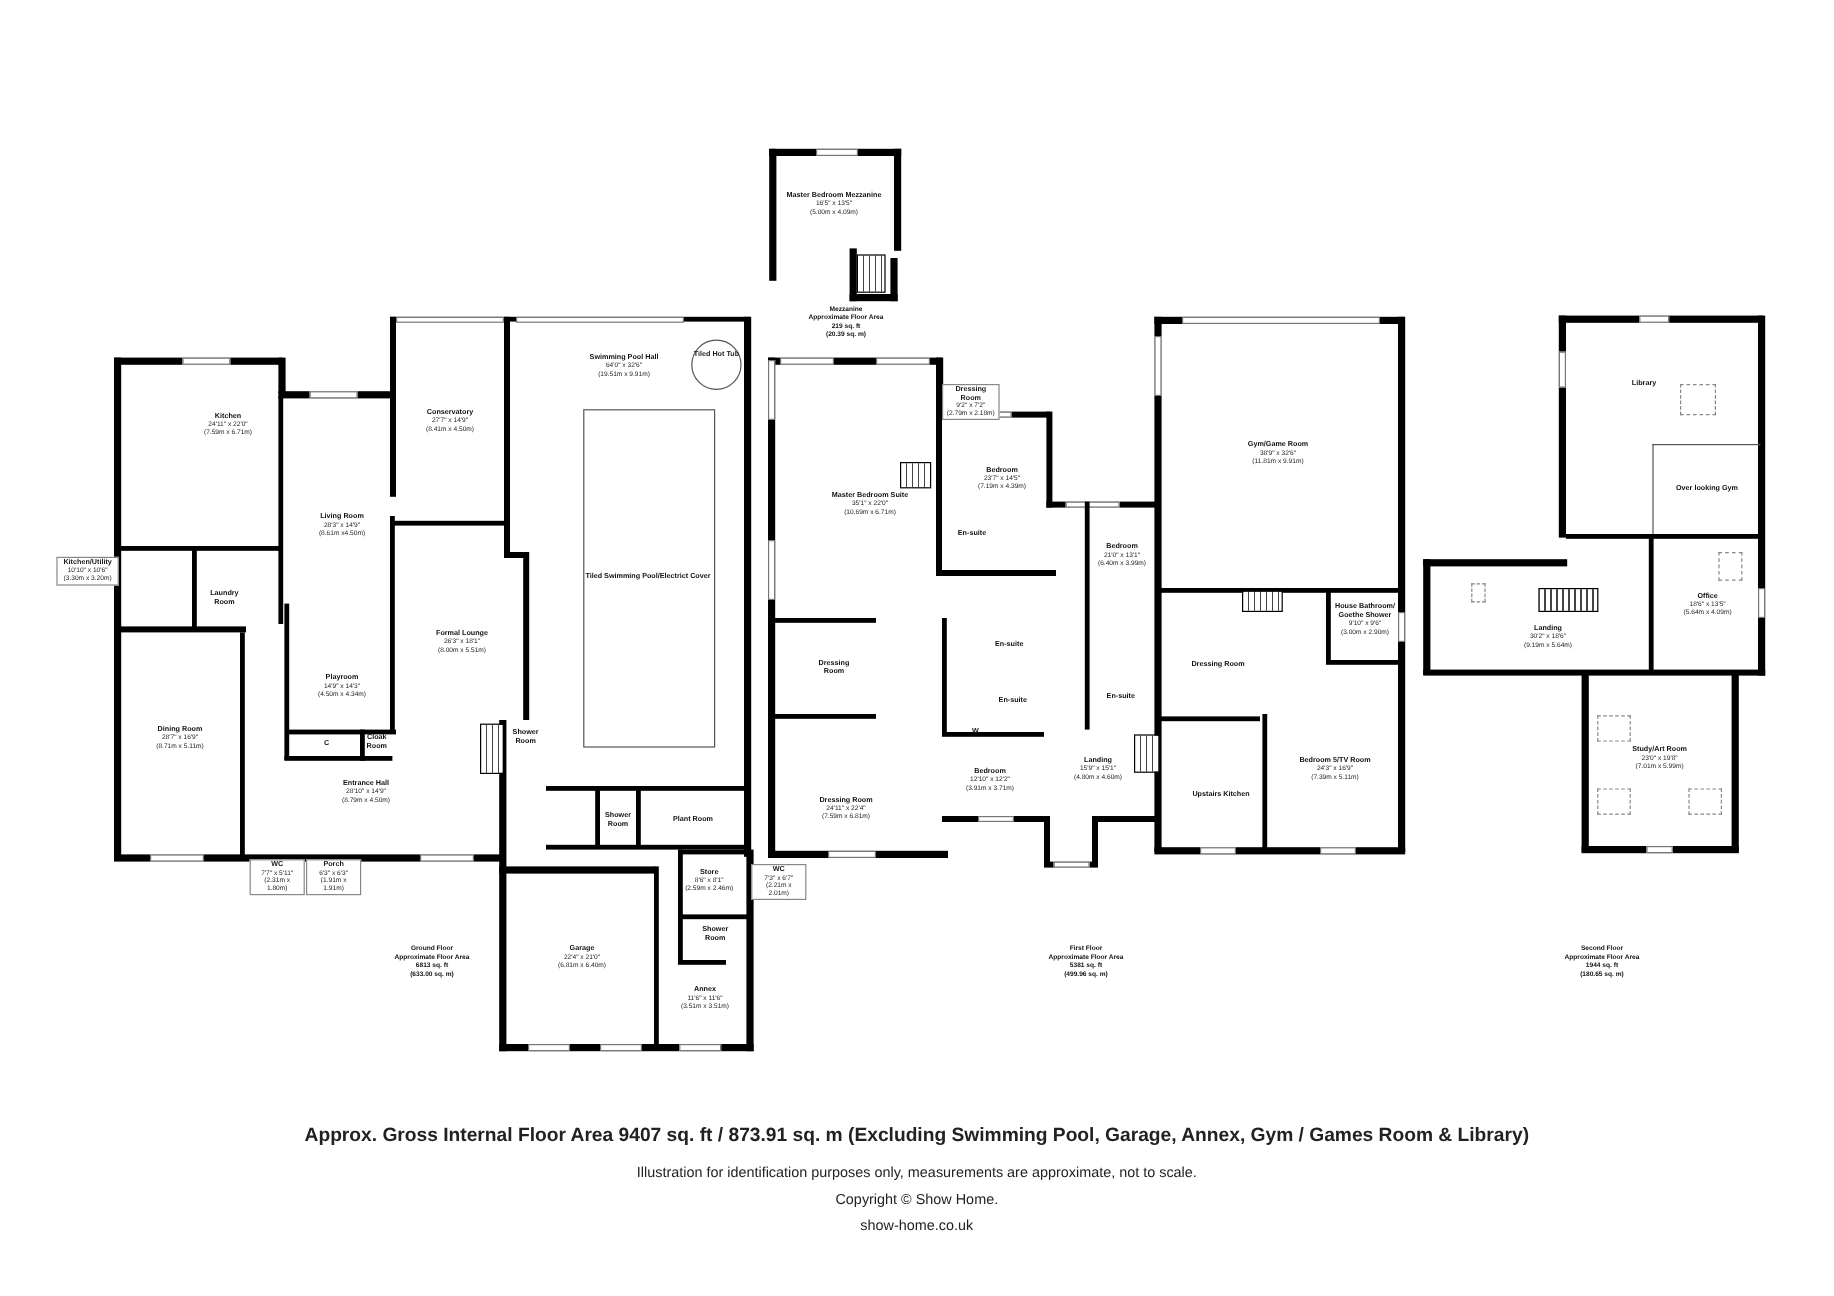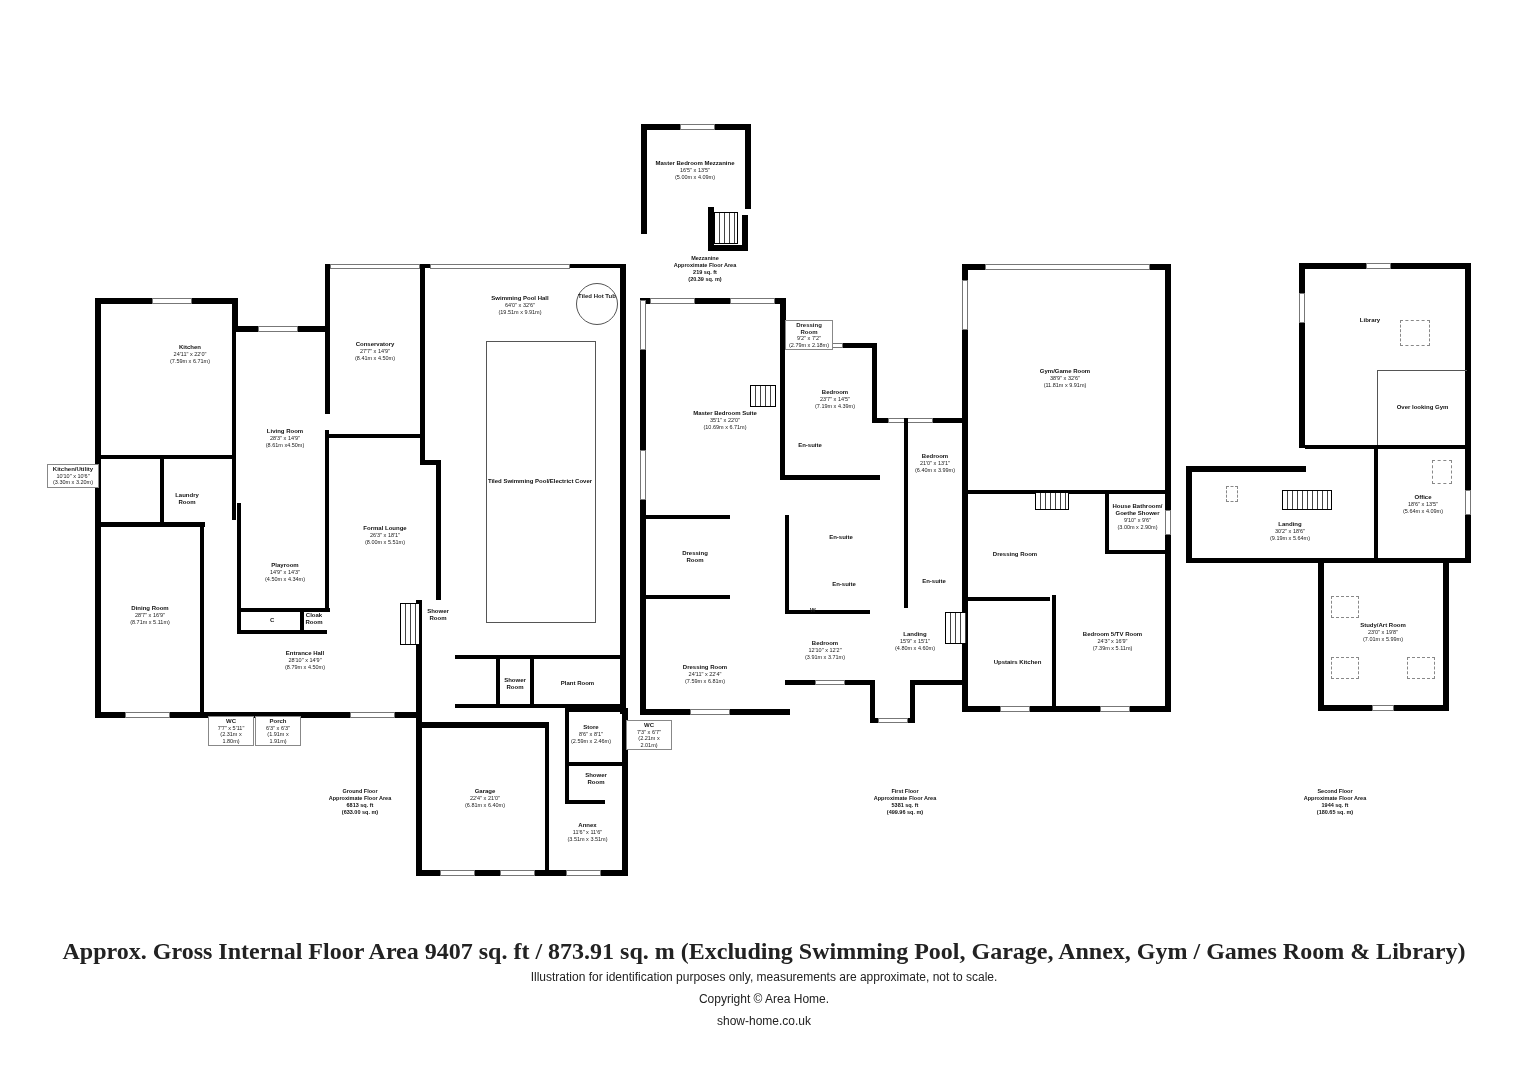--- a/index.html
+++ b/index.html
@@ -12,21 +12,21 @@
   .room b { display:block; font-size:6px; color:#111; }
   .tag { position:absolute; border:1px solid #888; background:#fff; text-align:center; font-size:5.5px; line-height:6.5px; padding:1px 2px; }
   .tag b { display:block; font-size:6px; }
   .area { position:absolute; text-align:center; font-size:5.5px; line-height:7px; font-weight:bold; color:#111; }
   .pool { position:absolute; border:1px solid #555; }
   .tub { position:absolute; border:1px solid #555; border-radius:50%; text-align:center; font-size:6px; font-weight:bold; }
   .dash { position:absolute; border:1px dashed #888; }
   .c { position:absolute; font-size:6px; font-weight:bold; }
   .stairs { position:absolute; background:repeating-linear-gradient(90deg,#fff 0 4px,#444 4px 5px); border:1px solid #000; }
   .footer { position:absolute; left:0; width:1528px; text-align:center; }
-  .f1 { top:938px; font-size:24px; font-weight:bold; color:#222;font-family:Liberation Serif, serif; }
+  .f1 { top:938px; font-size:16px; font-weight:bold; color:#222; }
   .f2 { top:970px; font-size:12px; color:#222; }
   .f3 { top:992px; font-size:12px; color:#222; }
   .f4 { top:1014px; font-size:12px; color:#222; }
 </style>
 </head>
 <body>
 
 <div class="plan">
 
   <div>
@@ -387,14 +387,14 @@
       <div>Second Floor</div>
       <div>Approximate Floor Area</div>
       <div>1944 sq. ft</div>
       <div>(180.65 sq. m)</div>
     </div>
   </div>
 </div>
 
 <div class="footer f1">Approx. Gross Internal Floor Area 9407 sq. ft / 873.91 sq. m (Excluding Swimming Pool, Garage, Annex, Gym / Games Room &amp; Library)</div>
 <div class="footer f2">Illustration for identification purposes only, measurements are approximate, not to scale.</div>
-<div class="footer f3">Copyright © Area Home.</div>
+<div class="footer f3">Copyright © Show Home.</div>
 <div class="footer f4">show-home.co.uk</div>
 
 </body></html>

